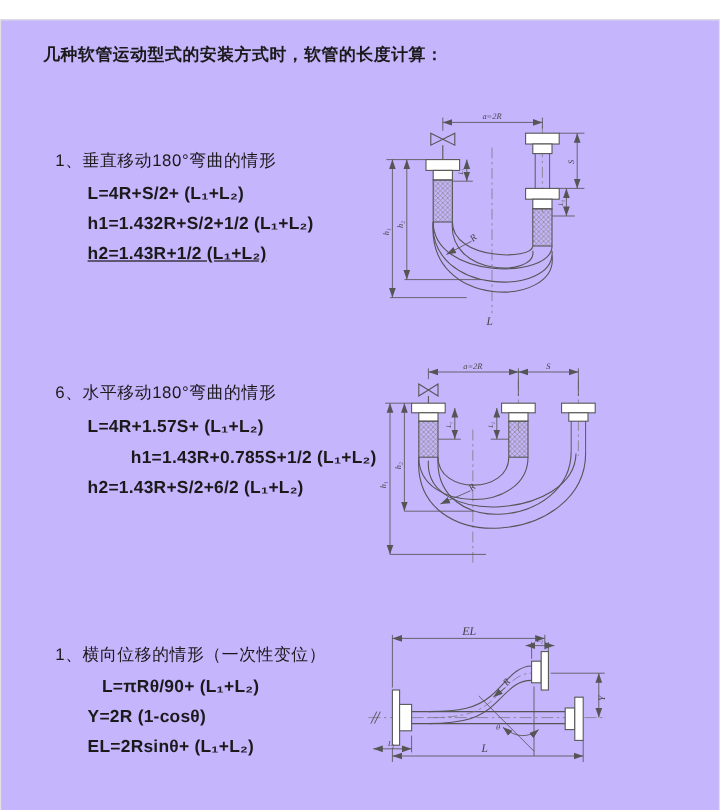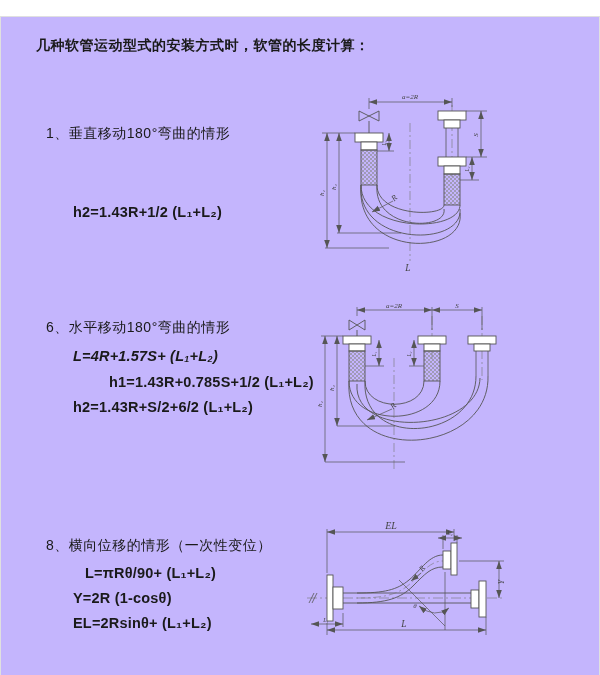--- a/index.html
+++ b/index.html
@@ -41,28 +41,30 @@
   svg{display:block;}
 </style>
 </head>
 <body>
 
 <div class="page">
 
   <div class="doc-title">几种软管运动型式的安装方式时，软管的长度计算：</div>
 
   <div class="sec-heading" style="left:45px;top:108px;">1、垂直移动180°弯曲的情形</div>
-  <div class="formula" style="left:72px;top:187px;">h2=1.43R+1/2 (L₁+L₂)</div>
+  <div class="formula" style="left:72px;top:137px;">L=4R+S/2+ (L₁+L₂)</div>
+  <div class="formula" style="left:72px;top:162px;">h1=1.432R+S/2+1/2 (L₁+L₂)</div>
+  <div class="formula" style="left:72px;top:187px;text-decoration:underline;">h2=1.43R+1/2 (L₁+L₂)</div>
 
   <div class="sec-heading" style="left:45px;top:302px;">6、水平移动180°弯曲的情形</div>
-  <div class="formula" style="left:72px;top:331px;font-style:italic;">L=4R+1.57S+ (L₁+L₂)</div>
+  <div class="formula" style="left:72px;top:331px;">L=4R+1.57S+ (L₁+L₂)</div>
   <div class="formula" style="left:72px;top:357px;margin-left:36px;">h1=1.43R+0.785S+1/2 (L₁+L₂)</div>
   <div class="formula" style="left:72px;top:382px;">h2=1.43R+S/2+6/2 (L₁+L₂)</div>
 
-  <div class="sec-heading" style="left:45px;top:520px;">8、横向位移的情形（一次性变位）</div>
+  <div class="sec-heading" style="left:45px;top:520px;">1、横向位移的情形（一次性变位）</div>
   <div class="formula" style="left:72px;top:548px;margin-left:12px;">L=πRθ/90+ (L₁+L₂)</div>
   <div class="formula" style="left:72px;top:573px;">Y=2R (1-cosθ)</div>
   <div class="formula" style="left:72px;top:598px;text-align:center;">EL=2Rsinθ+ (L₁+L₂)</div>
 
   <div class="diagram" style="left:308px;top:68px;width:290px;height:200px;">
     <svg width="290" height="200" viewBox="0 0 290 200">
       <defs>
         <marker id="ar1" markerWidth="9" markerHeight="8" refX="8" refY="4" orient="auto-start-reverse" markerUnits="userSpaceOnUse">
           <path d="M0,1.2 L8,4 L0,6.8 Z" fill="#555"></path>
         </marker>

